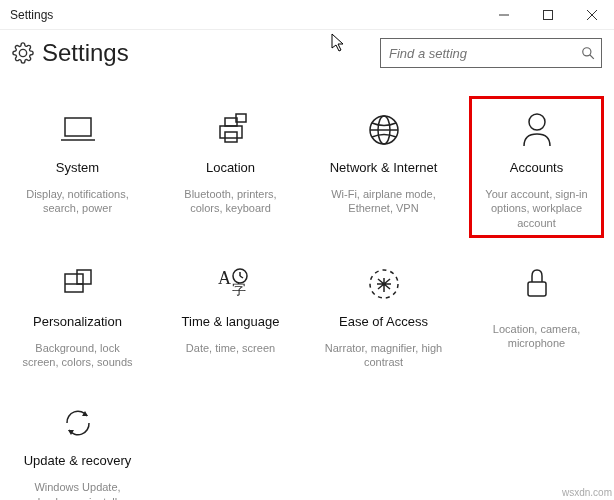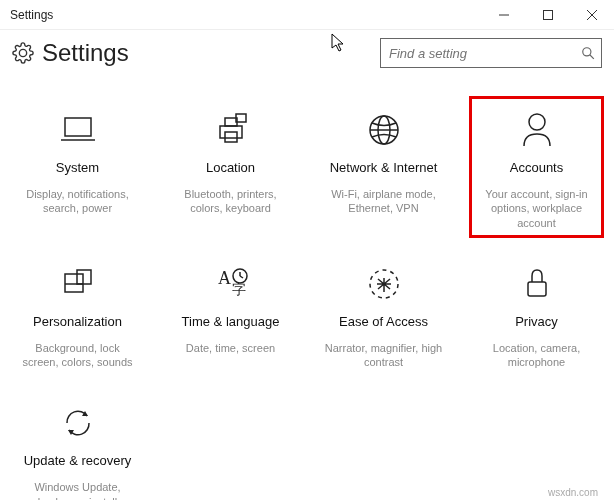--- a/index.html
+++ b/index.html
@@ -122,21 +122,21 @@
     }
     .cursor {
       position: fixed;
       left: 331px;
       top: 33px;
       pointer-events: none;
     }
     .watermark {
       position: fixed;
       bottom: 2px;
-      right: 16px;
+      right: 2px;
       font-size: 10px;
       color: #aaa;
       font-family: Arial, sans-serif;
     }
   </style>
 </head>
 <body>
 
 <div class="titlebar">
   <div class="title">Settings</div>
@@ -268,21 +268,20 @@
     <div class="tile-desc">Narrator, magnifier, high contrast</div>
   </div>
 
   <div class="tile">
     <div class="ticon">
       <svg width="46" height="40" viewBox="0 0 46 40">
           <rect x="14" y="18" width="18" height="14" rx="2"></rect>
           <path d="M18 18 L18 12 Q18 6 23 6 Q28 6 28 12 L28 18"></path>
         </svg>
     </div>
-    <div class="tile-title">Privacy</div>
     <div class="tile-desc">Location, camera, microphone</div>
   </div>
 
   <div class="tile">
     <div class="ticon">
       <svg width="46" height="40" viewBox="0 0 46 40">
           <path d="M12 20 A11 11 0 0 1 32 13"></path>
           <path d="M34 20 A11 11 0 0 1 14 27"></path>
           <path d="M30 8 L33 13 L27 13 Z" fill="#222" stroke="none"></path>
           <path d="M16 32 L13 27 L19 27 Z" fill="#222" stroke="none"></path>

